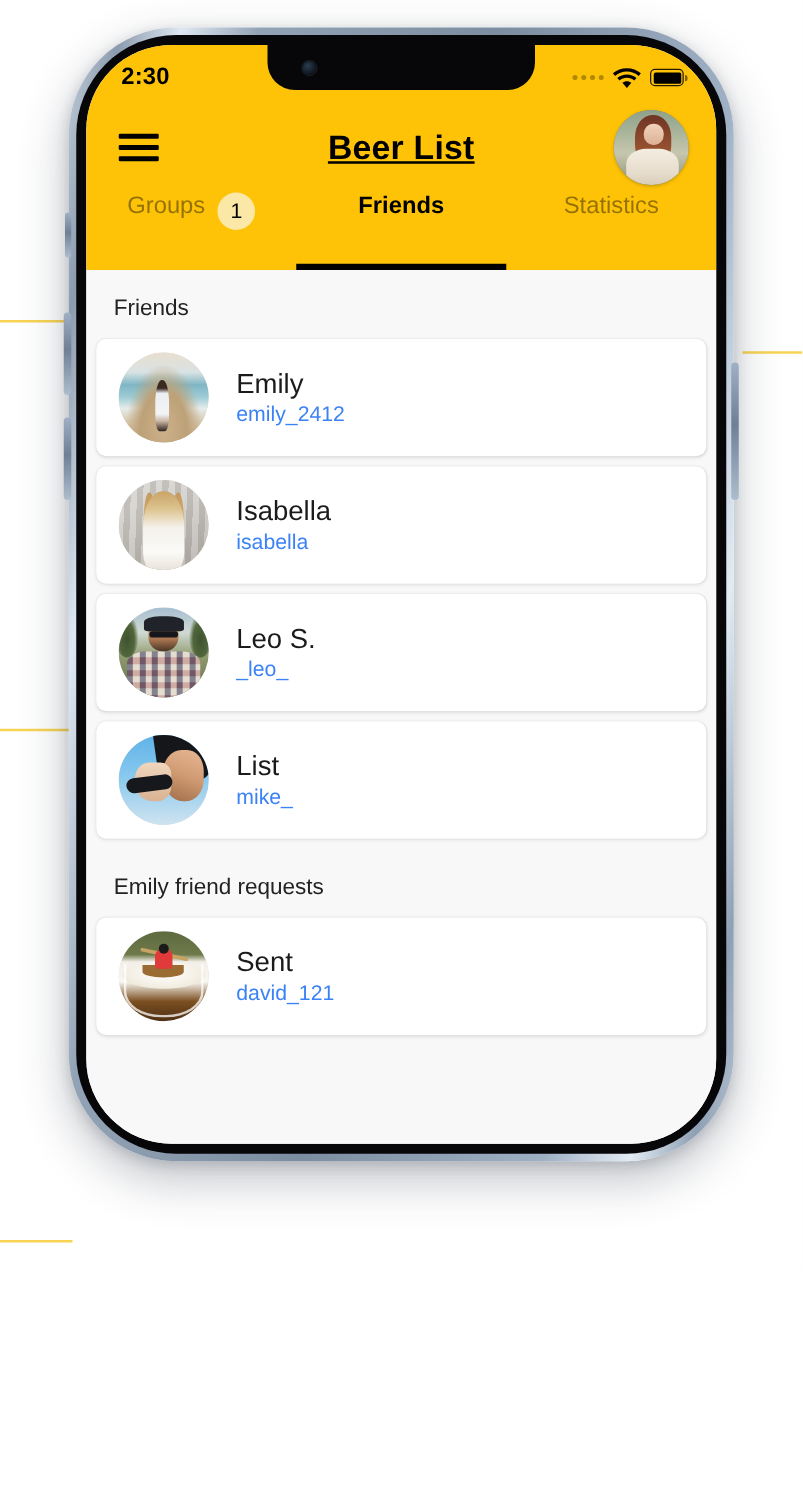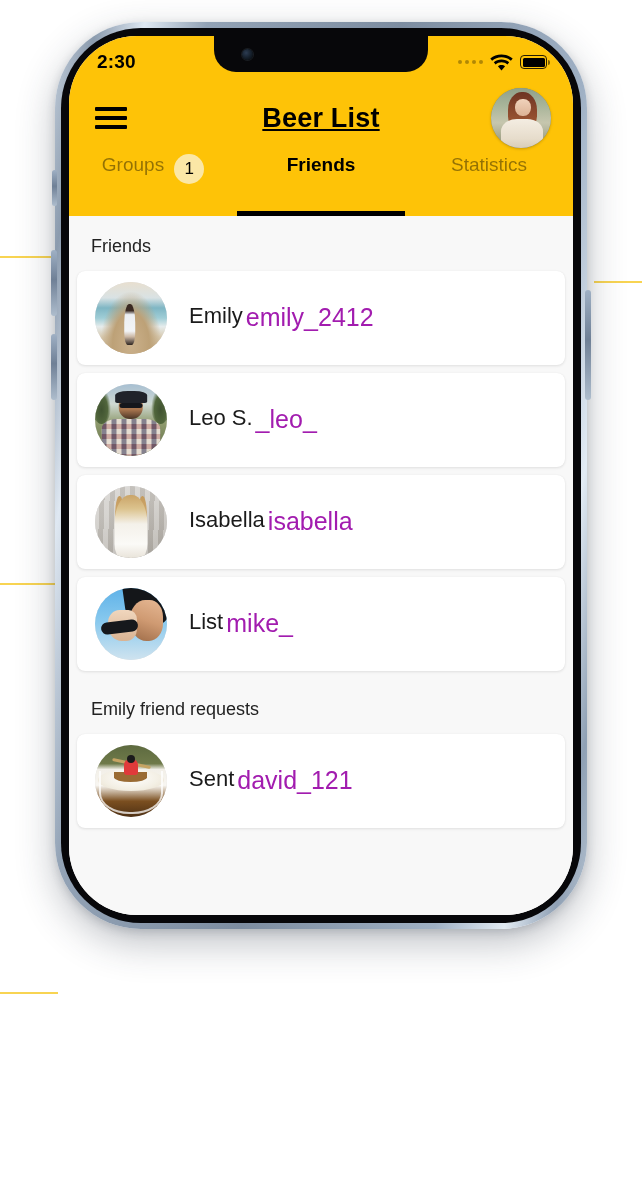--- a/index.html
+++ b/index.html
@@ -277,31 +277,31 @@
     width: 72px; height: 72px;
     border-radius: 50%;
     overflow: hidden;
     flex: 0 0 auto;
     position: relative;
     background: #dcdcdc;
   }
   .card .meta {
     margin-left: 22px;
     display: flex;
-    flex-direction: row;
+    flex-direction: column;
     gap: 3px;
   }
   .card .name {
     font-size: 22px;
     color: #1b1b1b;
     line-height: 1.18;
   }
   .card .handle {
-    font-size: 25px;
-    color: #a21caf;
+    font-size: 17px;
+    color: #3b82f6;
     line-height: 1.18;
   }
 
   
   .ph { position: absolute; inset: 0; }
 
   
   .ph-emily {
     background:
       radial-gradient(ellipse at 50% 86%, #cbb18c 0%, #bda177 36%, rgba(189,161,119,0) 60%),
@@ -592,46 +592,46 @@
             </div>
         </div>
         <div class="meta">
           <div class="name">Emily</div>
           <div class="handle">emily_2412</div>
         </div>
       </div>
 
       <div class="card">
         <div class="avatar">
+          <div class="ph ph-isabella">
+            <div class="hair-l"></div>
+              <div class="hair-r"></div>
+              <div class="fig"></div>
+          </div>
+        </div>
+        <div class="meta">
+          <div class="name">Isabella</div>
+          <div class="handle">isabella</div>
+        </div>
+      </div>
+
+      <div class="card">
+        <div class="avatar">
           <div class="ph ph-leo">
             <div class="palm-l"></div>
               <div class="palm-r"></div>
             <div class="body"></div>
             <div class="head"></div>
             <div class="cap"></div>
             <div class="shades"></div>
           </div>
         </div>
         <div class="meta">
           <div class="name">Leo S.</div>
           <div class="handle">_leo_</div>
-        </div>
-      </div>
-
-      <div class="card">
-        <div class="avatar">
-          <div class="ph ph-isabella">
-            <div class="hair-l"></div>
-              <div class="hair-r"></div>
-              <div class="fig"></div>
-          </div>
-        </div>
-        <div class="meta">
-          <div class="name">Isabella</div>
-          <div class="handle">isabella</div>
         </div>
       </div>
 
       <div class="card">
         <div class="avatar">
           <div class="ph ph-mike">
             <div class="dark"></div>
             <div class="face"></div>
             <div class="hand"></div>
             <div class="glasses"></div>

